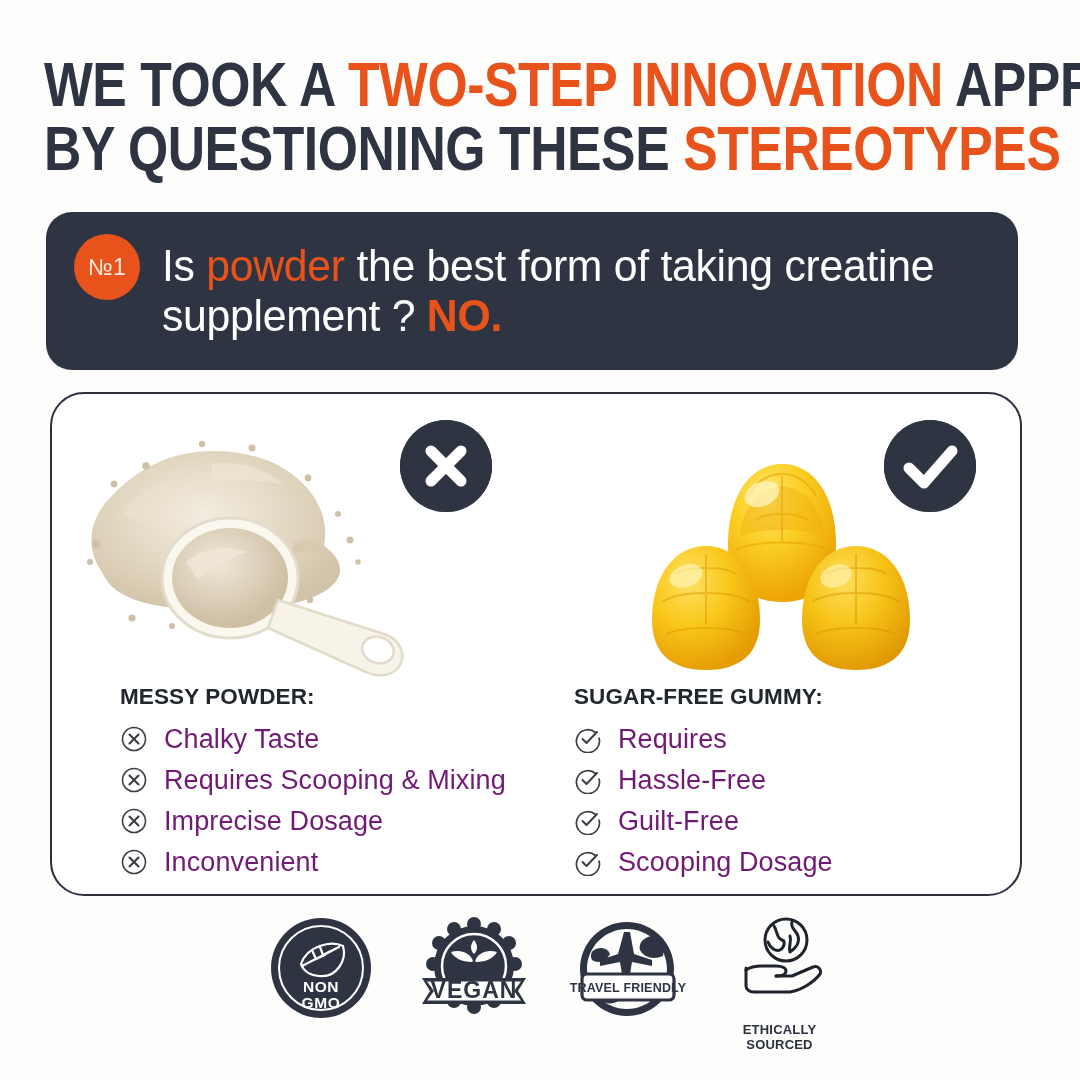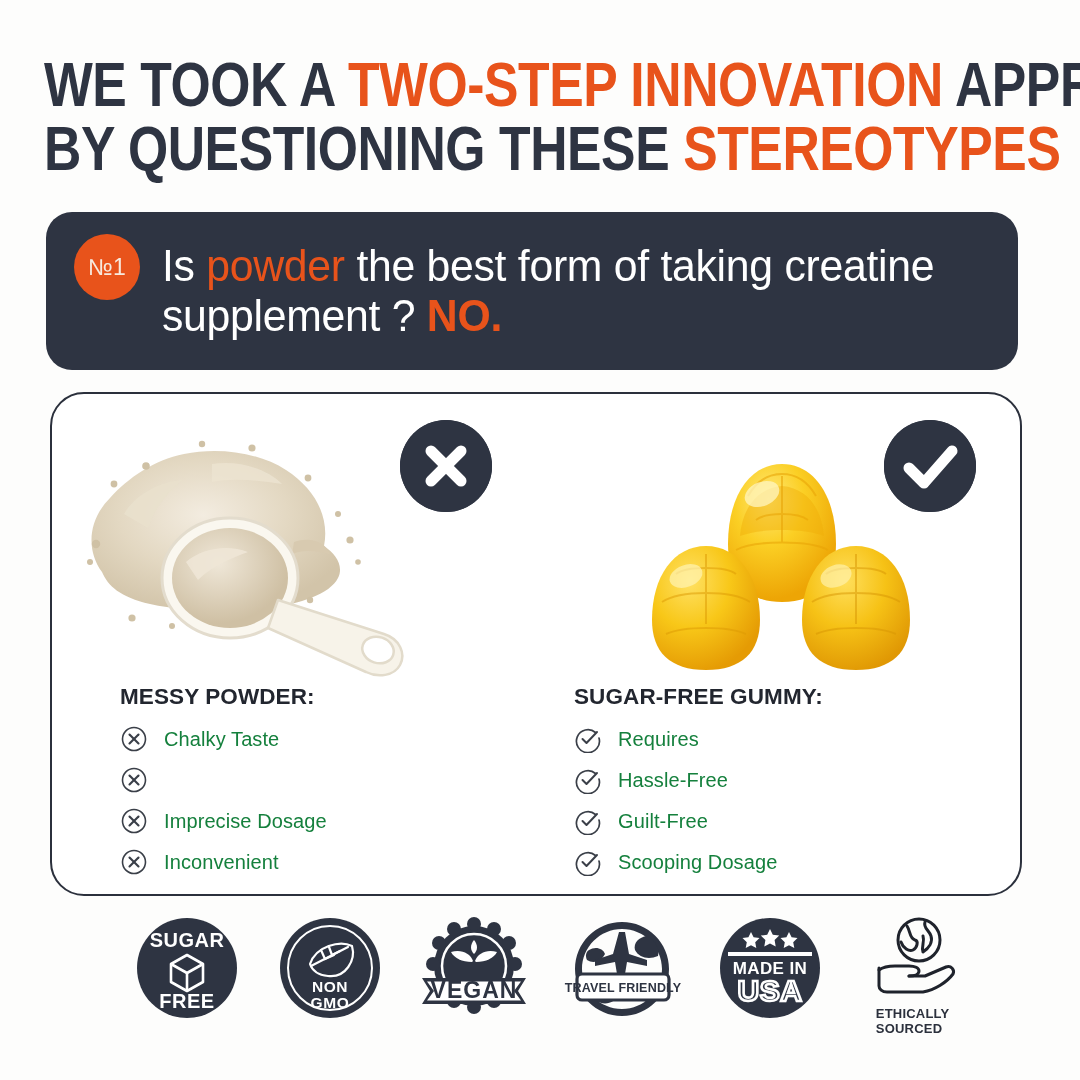--- a/index.html
+++ b/index.html
@@ -97,35 +97,35 @@
     font-size: 22.5px; font-weight: 700; color: #22262f;
     letter-spacing: 0.1px; margin-bottom: 13px;
   }
   .list-item {
     display: flex; align-items: center;
     margin-bottom: 9px; height: 32px;
   }
   .list-item .ico { width: 28px; height: 28px; flex: 0 0 28px; margin-right: 16px; }
   .list-item .ico svg { width: 28px; height: 28px; display: block; }
   .list-item .txt {
-    font-size: 20px; color: #15803d; font-weight: 400; letter-spacing: 0.1px;
+    font-size: 27px; color: #701a75; font-weight: 400; letter-spacing: 0.1px;
   }
 
   
   .strip {
     position: absolute; left: 0; top: 916px;
     width: 1080px; height: 150px;
     display: flex; align-items: flex-start; justify-content: center;
     gap: 28px; padding-left: 130px; padding-right: 110px;
   }
   .cert { width: 125px; display: flex; flex-direction: column; align-items: center; }
   .cert svg { display: block; }
   .cert-label {
-    margin-top: 4px; font-size: 13px; font-weight: 700;
-    color: #2b303c; text-align: left; line-height: 15px;
+    margin-top: 20px; font-size: 13px; font-weight: 700;
+    color: #2b303c; text-align: center; line-height: 15px;
     letter-spacing: 0.2px;
   }
 </style>
 </head>
 <body>
 
 <div class="page">
 
   <div class="headline">
     <div class="line"><span>WE TOOK A </span><span class="hl">TWO-STEP INNOVATION</span><span> APPROACH</span></div>
@@ -218,20 +218,21 @@
         <div class="list-item">
           <span class="ico">
             <svg viewBox="0 0 28 28">
               <circle cx="14" cy="14" r="11.5" fill="none" stroke="#3a3f48" stroke-width="1.6"></circle>
               <g stroke="#3a3f48" stroke-width="2.1" stroke-linecap="round">
                 <line x1="9.5" y1="9.5" x2="18.5" y2="18.5"></line>
                 <line x1="18.5" y1="9.5" x2="9.5" y2="18.5"></line>
               </g>
             </svg>
           </span>
+          <span class="txt">Requires Scooping &amp; Mixing</span>
         </div>
 
         <div class="list-item">
           <span class="ico">
             <svg viewBox="0 0 28 28">
               <circle cx="14" cy="14" r="11.5" fill="none" stroke="#3a3f48" stroke-width="1.6"></circle>
               <g stroke="#3a3f48" stroke-width="2.1" stroke-linecap="round">
                 <line x1="9.5" y1="9.5" x2="18.5" y2="18.5"></line>
                 <line x1="18.5" y1="9.5" x2="9.5" y2="18.5"></line>
               </g>
@@ -360,32 +361,20 @@
             </svg>
           </span>
           <span class="txt">Scooping Dosage</span>
         </div>
       </div>
     </div>
   </div>
 
   <div class="strip">
 
-    <div class="cert">
-      <svg width="104" height="104" viewBox="0 0 104 104">
-        <circle cx="52" cy="52" r="50" fill="#2e3442"></circle>
-        <text x="52" y="31" text-anchor="middle" fill="#ffffff" font-family="Liberation Sans, sans-serif" font-size="20" font-weight="700" letter-spacing="0.5">SUGAR</text>
-        <g stroke="#ffffff" stroke-width="2.6" fill="none" stroke-linejoin="round">
-          <path d="M52 39 L68 48 L68 66 L52 75 L36 66 L36 48 Z"></path>
-          <path d="M36 48 L52 57 L68 48"></path>
-          <path d="M52 57 L52 75"></path>
-        </g>
-        <text x="52" y="92" text-anchor="middle" fill="#ffffff" font-family="Liberation Sans, sans-serif" font-size="20" font-weight="700" letter-spacing="0.5">FREE</text>
-      </svg>
-    </div>
 
     <div class="cert">
       <svg width="104" height="104" viewBox="0 0 104 104">
         <circle cx="52" cy="52" r="50" fill="#2e3442"></circle>
         <circle cx="52" cy="52" r="42" fill="none" stroke="#ffffff" stroke-width="2"></circle>
         <g stroke="#ffffff" stroke-width="2.2" fill="none" stroke-linecap="round">
           <path d="M32 48 C38 30 62 24 74 30 C78 44 68 62 50 60 C40 59 34 54 32 48 Z"></path>
           <path d="M33 50 L70 31"></path>
           <path d="M47 43 L43 34"></path>
             <path d="M47 43 L56 39"></path>
@@ -437,35 +426,20 @@
           <path d="M30 34 C36 30 44 32 46 38 C42 46 34 48 28 44 C26 40 27 36 30 34 Z"></path>
           <path d="M33 74 C42 70 54 72 60 78 C56 88 44 90 36 84 C32 81 31 77 33 74 Z"></path>
           <path d="M86 72 C94 70 102 74 102 80 C96 88 86 88 82 82 C81 78 83 73 86 72 Z"></path>
           <path d="M60 16 L66 16 L70 38 L88 44 L88 50 L68 46 L66 58 L72 63 L72 67 L62 64 L52 67 L52 63 L58 58 L56 46 L36 50 L36 44 L54 38 Z"></path>
         </g>
         <rect x="18" y="58" width="92" height="26" rx="5" fill="#ffffff" stroke="#2e3442" stroke-width="3.2"></rect>
         <text x="64" y="76" text-anchor="middle" fill="#2e3442" font-family="Liberation Sans, sans-serif" font-size="12.5" font-weight="700" letter-spacing="0.2">TRAVEL FRIENDLY</text>
       </svg>
     </div>
 
-    <div class="cert">
-      <svg width="104" height="104" viewBox="0 0 104 104">
-        <circle cx="52" cy="52" r="50" fill="#2e3442"></circle>
-        <path d="M10 28 L94 28 L94 17 L10 17 Z" fill="#ffffff" opacity="0"></path>
-        <g fill="#ffffff">
-          <path d="M33 16 L35.6 21.3 L41.5 22.1 L37.2 26.2 L38.3 32 L33 29.3 L27.7 32 L28.8 26.2 L24.5 22.1 L30.4 21.3 Z"></path>
-          <path d="M52 13 L54.8 18.7 L61.2 19.6 L56.6 24.1 L57.7 30.4 L52 27.5 L46.3 30.4 L47.4 24.1 L42.8 19.6 L49.2 18.7 Z"></path>
-          <path d="M71 16 L73.6 21.3 L79.5 22.1 L75.2 26.2 L76.3 32 L71 29.3 L65.7 32 L66.8 26.2 L62.5 22.1 L68.4 21.3 Z"></path>
-        </g>
-        <path d="M10 36 L94 36 L94 40 L10 40 Z" fill="#ffffff"></path>
-        <text x="52" y="58" text-anchor="middle" fill="#ffffff" font-family="Liberation Sans, sans-serif" font-size="17" font-weight="700" letter-spacing="0.4">MADE IN</text>
-        <text x="52" y="85" text-anchor="middle" fill="none" stroke="#ffffff" stroke-width="2.6" font-family="Liberation Sans, sans-serif" font-size="30" font-weight="700" letter-spacing="0.5">USA</text>
-        <path d="M14 90 L90 90 L80 97 L24 97 Z" fill="#ffffff" opacity="0"></path>
-      </svg>
-    </div>
 
     <div class="cert">
       <svg width="104" height="86" viewBox="0 0 104 86">
         <g fill="none" stroke="#1f232c" stroke-width="3" stroke-linejoin="round" stroke-linecap="round">
           <circle cx="58" cy="24" r="21"></circle>
           <path d="M46 10 C50 16 48 22 54 24 C58 25 56 32 52 34 C48 36 42 32 40 26"></path>
           <path d="M64 6 C62 12 68 14 70 20 C72 26 68 32 62 36 C60 30 64 26 62 20"></path>
           <path d="M18 52 L18 70 C18 73 21 76 26 76 L62 76 C74 74 86 66 92 58 C94 54 90 49 85 51 L64 60 L48 60"></path>
           <path d="M48 60 C54 60 58 58 58 55 C58 52 54 50 48 50 L34 50 C28 50 22 51 18 54"></path>
         </g>

